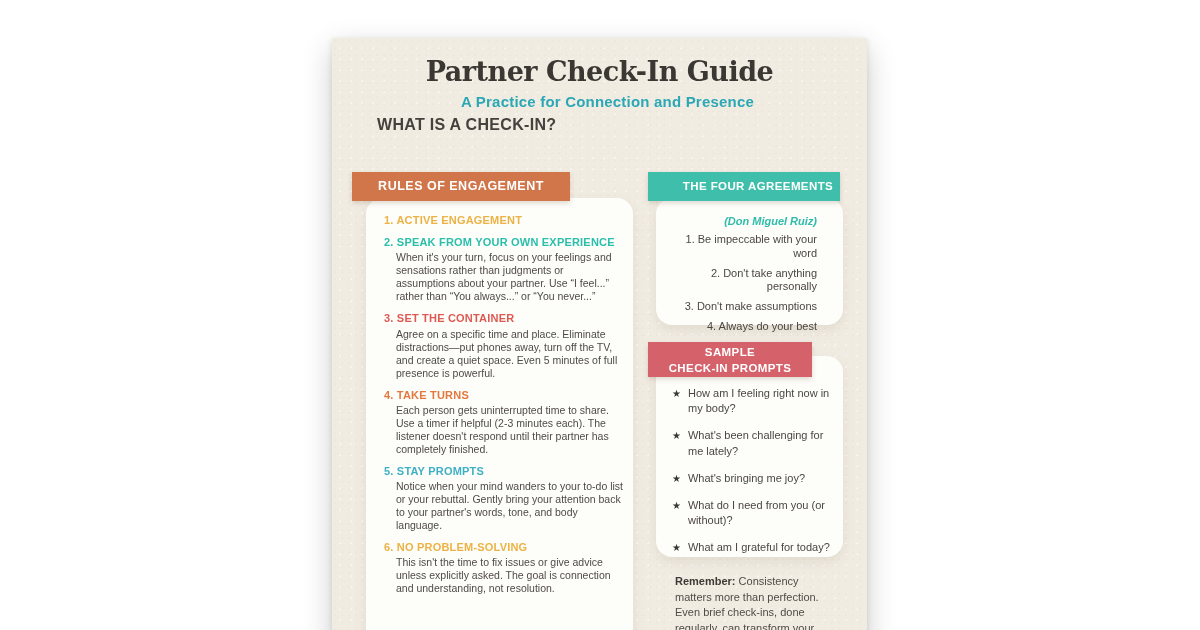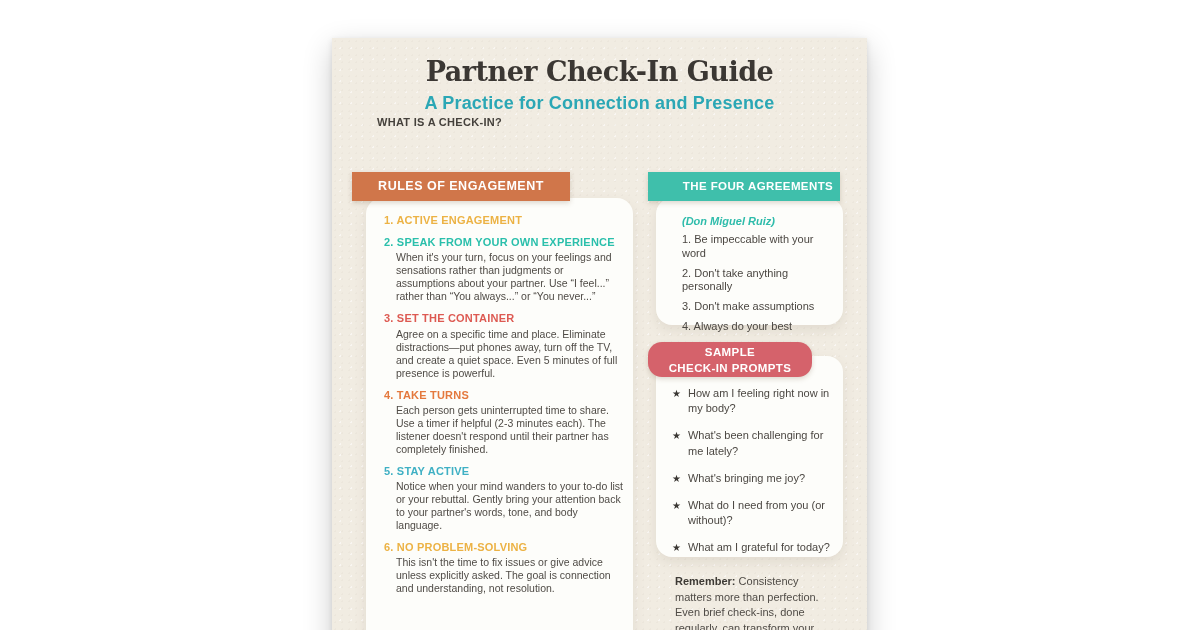--- a/index.html
+++ b/index.html
@@ -27,29 +27,29 @@
     position: absolute; left: 0; top: 18px; width: 100%;
     text-align: center;
     font-family: "DejaVu Serif", serif;
     font-weight: 800;
     font-size: 27px;
     letter-spacing: -0.5px;
     color: #3b3733;
     margin: 0;
   }
   .page-subtitle {
-    position: absolute; left: 0; top: 55px; width: 100%;
+    position: absolute; left: 8px; top: 55px; width: 100%;
     text-align: center;
-    font-size: 18px; font-weight: 700;
+    font-size: 15px; font-weight: 700;
     letter-spacing: 0.2px;
   }
 
   .intro { position: absolute; left: 45px; top: 78px; width: 472px; }
   .intro-heading {
-    font-size: 11px; font-weight: 700; color: #45413c;
+    font-size: 16px; font-weight: 700; color: #45413c;
     letter-spacing: 0.3px; margin-bottom: 4px;
   }
   .intro-body {
     margin: 0; font-size: 11.8px; line-height: 1.4; color: #4f4b46;
   }
 
   .bar {
     position: absolute; z-index: 3;
     color: #ffffff; font-weight: 700;
     text-align: center;
@@ -83,21 +83,21 @@
   .rule-heading {
     font-size: 11px; font-weight: 700; letter-spacing: 0.2px;
     text-indent: -12px; line-height: 1.2;
   }
   .rule-body {
     margin: 2px 0 0 0; font-size: 10.5px; line-height: 13px; color: #4f4b46;
   }
 
   .agreements-card {
     left: 324px; top: 160px; width: 187px; height: 127px;
-    text-align: left; box-sizing: border-box;
+    text-align: right; box-sizing: border-box;
     padding: 17px 26px 0 26px;
   }
   .attribution { font-size: 11px; font-style: italic; font-weight: 700; margin-bottom: 6px; }
   .agreement-item { font-size: 11px; line-height: 1.25; color: #4b4742; margin-bottom: 6px; }
 
   .prompts-card {
     left: 324px; top: 318px; width: 187px; height: 201px;
     box-sizing: border-box; padding: 30px 8px 0 16px;
   }
   .prompt { display: flex; margin-bottom: 12px; }
@@ -143,42 +143,42 @@
         <div class="rule-heading" style="color: rgb(221, 90, 82);"><span>3.</span> <span>SET THE CONTAINER</span></div>
         <p class="rule-body">Agree on a specific time and place. Eliminate distractions—put phones away, turn off the TV, and create a quiet space. Even 5 minutes of full presence is powerful.</p>
       </div>
 
       <div class="rule">
         <div class="rule-heading" style="color: rgb(228, 121, 62);"><span>4.</span> <span>TAKE TURNS</span></div>
         <p class="rule-body">Each person gets uninterrupted time to share. Use a timer if helpful (2-3 minutes each). The listener doesn't respond until their partner has completely finished.</p>
       </div>
 
       <div class="rule">
-        <div class="rule-heading" style="color: rgb(63, 176, 196);"><span>5.</span> <span>STAY ACTIVE</span></div>
+        <div class="rule-heading" style="color: rgb(63, 176, 196);"><span>5.</span> <span>STAY PROMPTS</span></div>
         <p class="rule-body">Notice when your mind wanders to your to-do list or your rebuttal. Gently bring your attention back to your partner's words, tone, and body language.</p>
       </div>
 
       <div class="rule">
         <div class="rule-heading" style="color: rgb(236, 178, 68);"><span>6.</span> <span>NO PROBLEM-SOLVING</span></div>
         <p class="rule-body">This isn't the time to fix issues or give advice unless explicitly asked. The goal is connection and understanding, not resolution.</p>
       </div>
 
     </div>
 
     <div class="bar agreements-bar" style="background-color: rgb(63, 191, 171);">THE FOUR AGREEMENTS</div>
 
     <div class="card agreements-card">
       <div class="attribution" style="color: rgb(47, 188, 171);">(Don Miguel Ruiz)</div>
       <div class="agreement-item">1. Be impeccable with your word</div>
       <div class="agreement-item">2. Don't take anything personally</div>
       <div class="agreement-item">3. Don't make assumptions</div>
       <div class="agreement-item">4. Always do your best</div>
     </div>
 
-    <div class="bar prompts-bar" style="background-color: rgb(213, 98, 107); border-radius: 14px;">
+    <div class="bar prompts-bar" style="background-color: rgb(213, 98, 107);">
       <div>SAMPLE</div>
       <div>CHECK-IN PROMPTS</div>
     </div>
 
     <div class="card prompts-card">
       <div class="prompt">
         <span class="star-icon">★</span>
         <span class="prompt-text">How am I feeling right now in my body?</span>
       </div>
       <div class="prompt">

